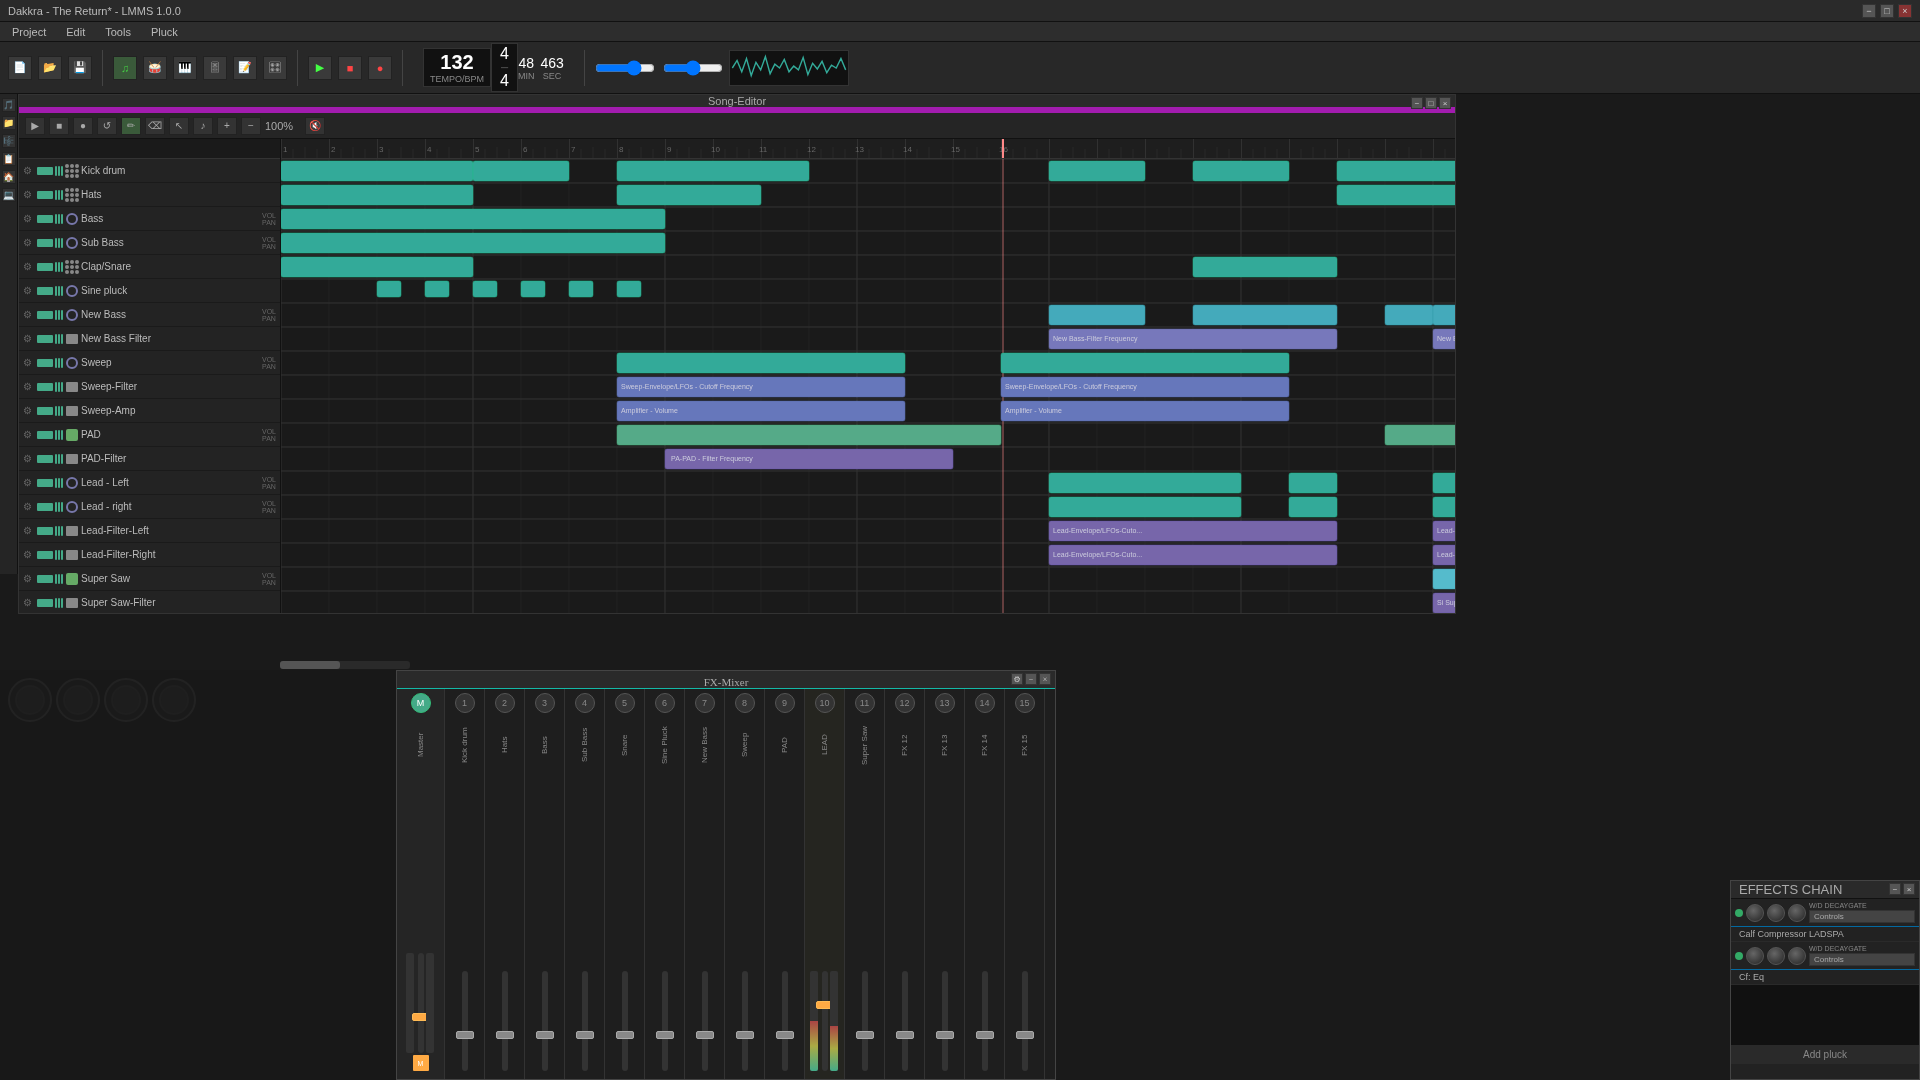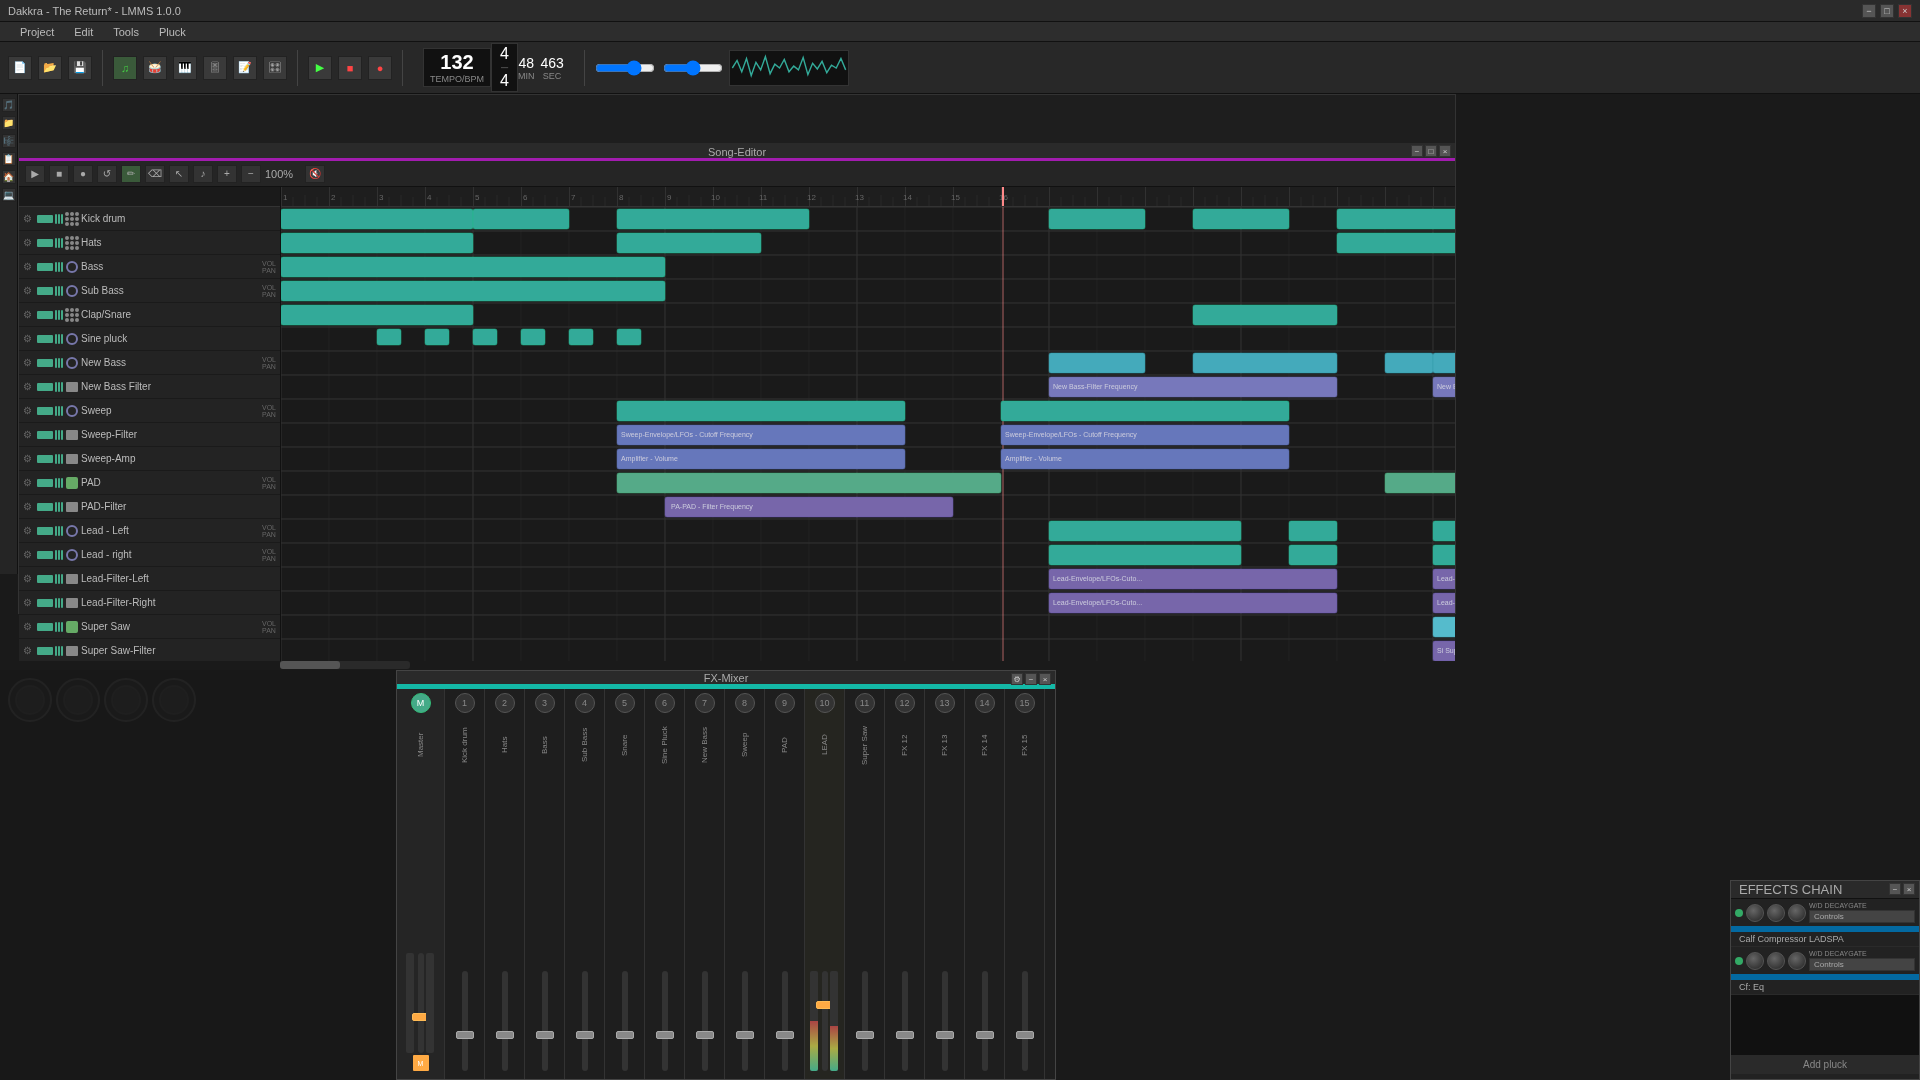--- a/index.html
+++ b/index.html
@@ -31,21 +31,21 @@
       display: flex; align-items: center; justify-content: center;
       font-size: 9px; cursor: pointer; color: #ccc;
     }
 
     
     #menu-bar {
       background: #2d2d2d;
       height: 20px;
       display: flex;
       align-items: center;
-      padding: 0 16px;
+      padding: 0 8px;
       border-bottom: 1px solid #111;
       gap: 12px;
     }
     #menu-bar span {
       font-size: 11px;
       color: #bbb;
       cursor: pointer;
       padding: 2px 4px;
     }
 
@@ -151,25 +151,24 @@
       left: 18px;
       width: 1438px;
       height: 520px;
       background: #1e1e1e;
       border: 1px solid #333;
     }
     #song-editor-titlebar {
       background: #2a2a2a;
       height: 18px;
       display: flex;
-      align-items: flex-end;
+      align-items: center;
       justify-content: center;
-      border-bottom: 3px solid #a21caf;
+      border-bottom: 6px solid #a21caf;
       position: relative;
-      margin-top: 48px;
     }
     #song-editor-title { color: #aaa; font-size: 11px; }
     #song-editor-controls {
       position: absolute;
       right: 4px;
       top: 2px;
       display: flex;
       gap: 2px;
     }
     .se-ctrl-btn {
@@ -267,22 +266,23 @@
       height: 410px;
       background: #222;
       border: 1px solid #444;
     }
     #fx-mixer-title {
       background: #2a2a2a;
       height: 18px;
       display: flex;
       align-items: flex-end;
       justify-content: center;
-      border-bottom: 5px solid #14b8a6;
+      border-bottom: 1px solid #14b8a6;
       position: relative;
+      font-family: Liberation Serif, serif;
     }
     #fx-mixer-title span { color: #aaa; font-size: 11px; }
     #fx-mixer-controls {
       position: absolute;
       right: 4px;
       top: 2px;
       display: flex; gap: 2px;
     }
 
     
@@ -395,21 +395,21 @@
       display: flex;
       align-items: center;
       padding: 0 8px;
       border-bottom: 1px solid #111;
     }
     #effects-title span { color: #aaa; font-size: 13px; }
     .effect-item {
       display: flex;
       align-items: center;
       padding: 3px 4px;
-      border-bottom: 6px solid #0369a1;
+      border-bottom: 1px solid #0369a1;
       gap: 3px;
     }
     .effect-enable {
       width: 8px; height: 8px;
       background: #3a6;
       border-radius: 50%;
       cursor: pointer;
     }
     .effect-knob {
       width: 18px; height: 18px;

